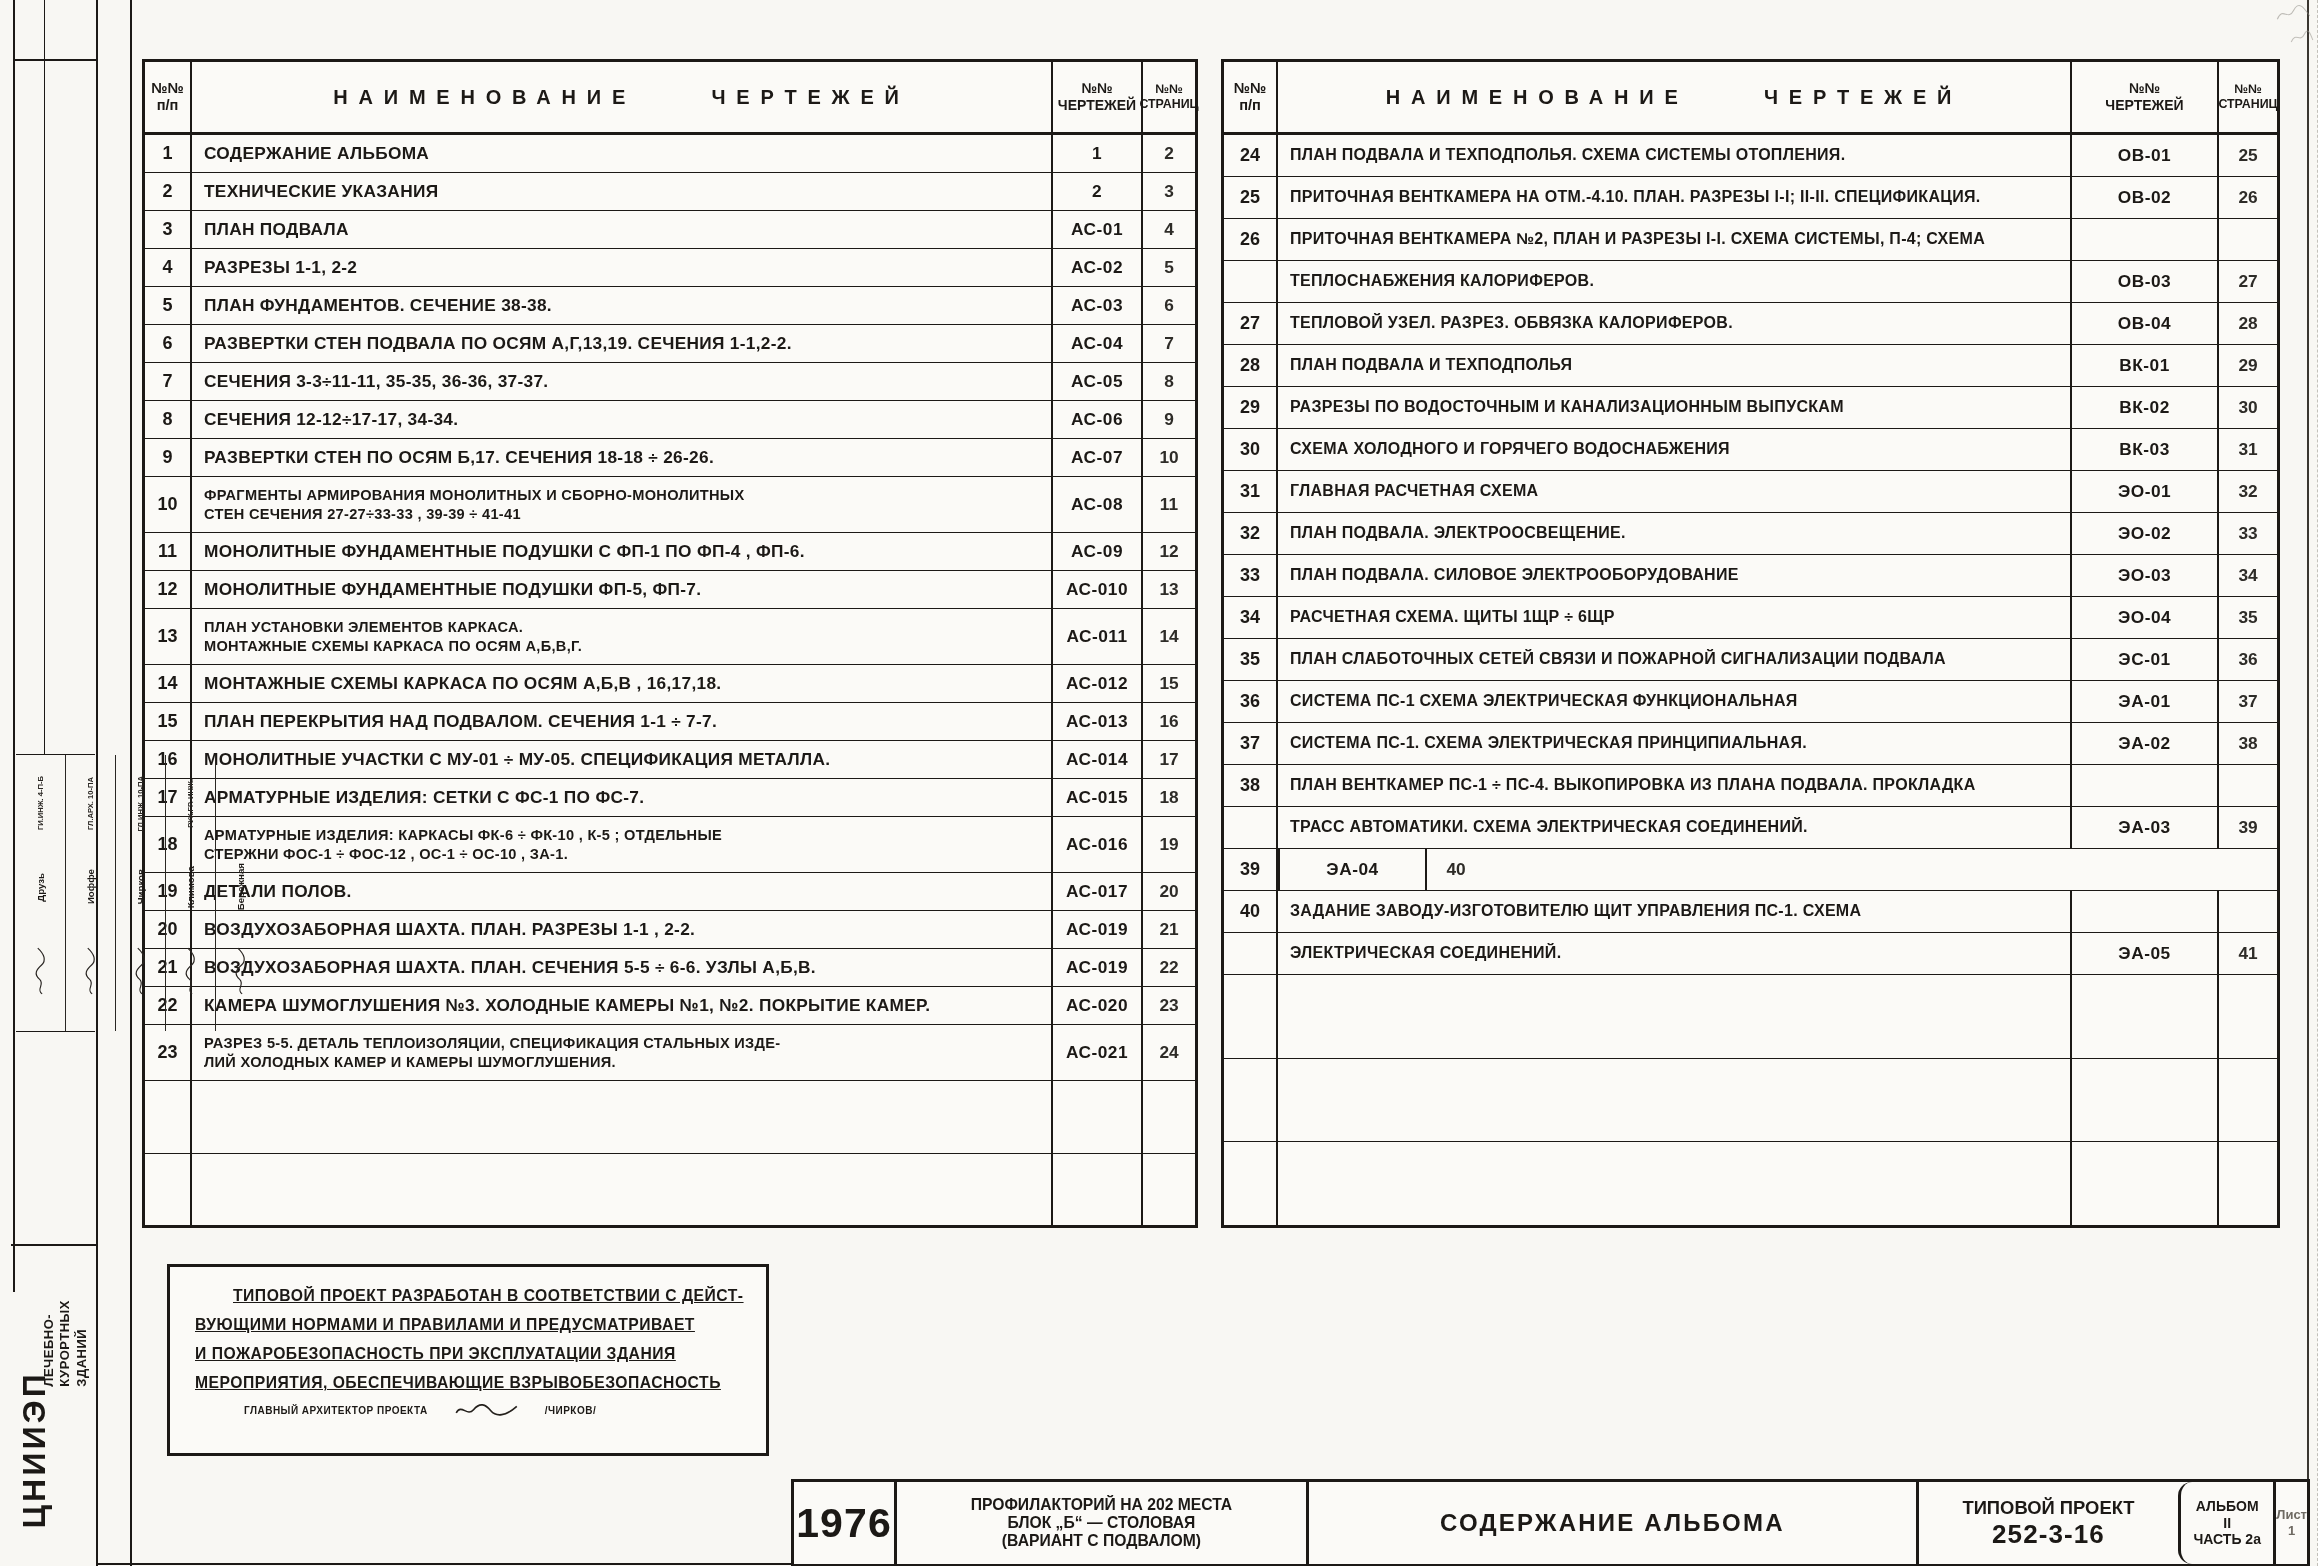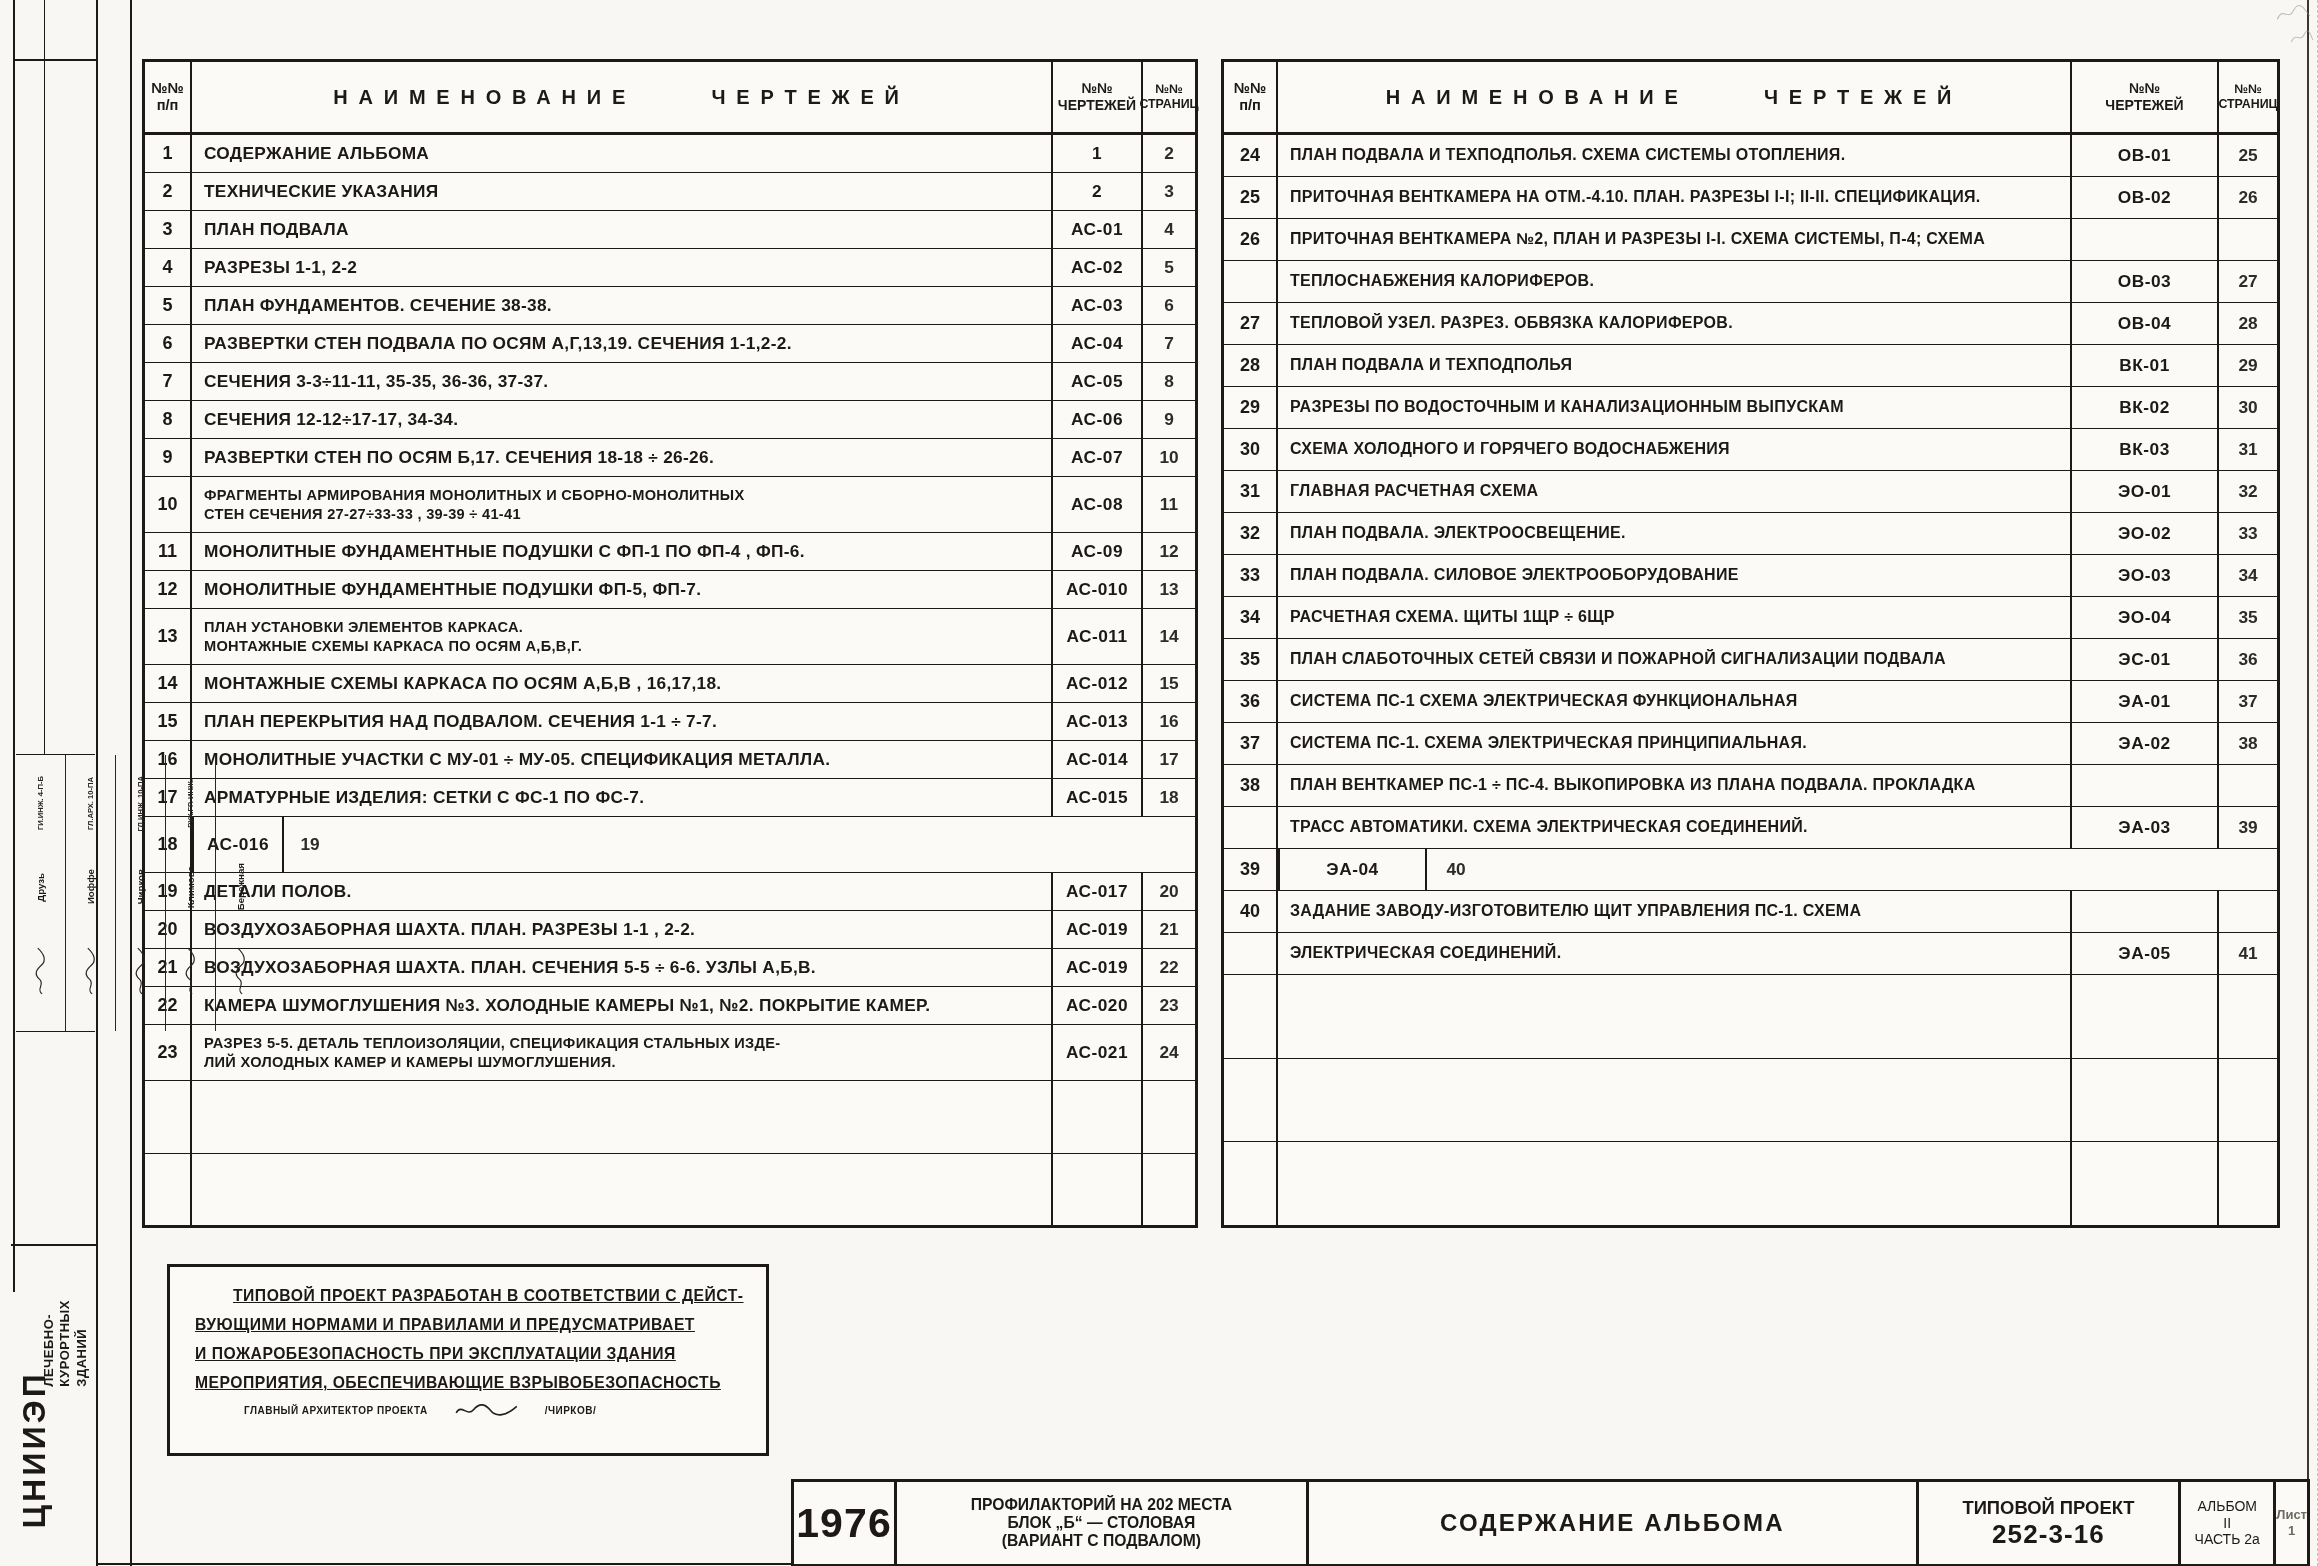--- a/index.html
+++ b/index.html
@@ -68,21 +68,21 @@
   }
   .tb-cell{display:flex;flex-direction:column;align-items:center;justify-content:center;
            box-sizing:border-box;text-align:right;}
   .tb-cell + .tb-cell{border-left:3.2px solid var(--ink);}
   .tb-year{width:101px;font-size:41px;font-weight:bold;letter-spacing:1.1px;}
   .tb-project{width:416px;font-size:15.7px;font-weight:bold;line-height:1.15;}
   .tb-title{width:616px;font-size:24px;font-weight:bold;letter-spacing:2.2px;}
   .tb-tp{width:265px;font-weight:bold;}
   .tb-tp .tp-label{font-size:18.4px;}
   .tb-tp .tp-num{font-size:26px;letter-spacing:1.1px;}
-  .tb-album{width:96px;font-weight:normal;}
+  .tb-album{width:96px;font-weight:bold;border-radius:14px;}
   .tb-album div{font-size:14px;line-height:1.2;}
   .tb-sheet{flex:1;color:#6e6a62;font-weight:bold;}
   .tb-sheet div{font-size:13px;line-height:1.25;}
 
   
   .vtext{writing-mode:vertical-rl;transform:rotate(180deg);white-space:pre-line;}
   .sign-zone{
     position:absolute;left:16px;top:754px;width:79px;height:276px;
     border-top:1.6px solid var(--ink);border-bottom:1.6px solid var(--ink);
     display:flex;
@@ -232,20 +232,22 @@
         <div class="cell page">17</div>
       </div>
       <div class="trow" style="height: 38px;">
         <div class="cell num">17</div>
         <div class="cell name">АРМАТУРНЫЕ  ИЗДЕЛИЯ:  СЕТКИ  С  ФС-1  ПО  ФС-7.</div>
         <div class="cell drawing">АС-015</div>
         <div class="cell page">18</div>
       </div>
       <div class="trow tall" style="height: 56px;">
         <div class="cell num">18</div>
+        <div class="cell name">АРМАТУРНЫЕ ИЗДЕЛИЯ: КАРКАСЫ ФК-6 ÷ ФК-10 , К-5 ;  ОТДЕЛЬНЫЕ
+СТЕРЖНИ  ФОС-1 ÷ ФОС-12 ,  ОС-1 ÷ ОС-10 ,  ЗА-1.</div>
         <div class="cell drawing">АС-016</div>
         <div class="cell page">19</div>
       </div>
       <div class="trow" style="height: 38px;">
         <div class="cell num">19</div>
         <div class="cell name">ДЕТАЛИ    ПОЛОВ.</div>
         <div class="cell drawing">АС-017</div>
         <div class="cell page">20</div>
       </div>
       <div class="trow" style="height: 38px;">

